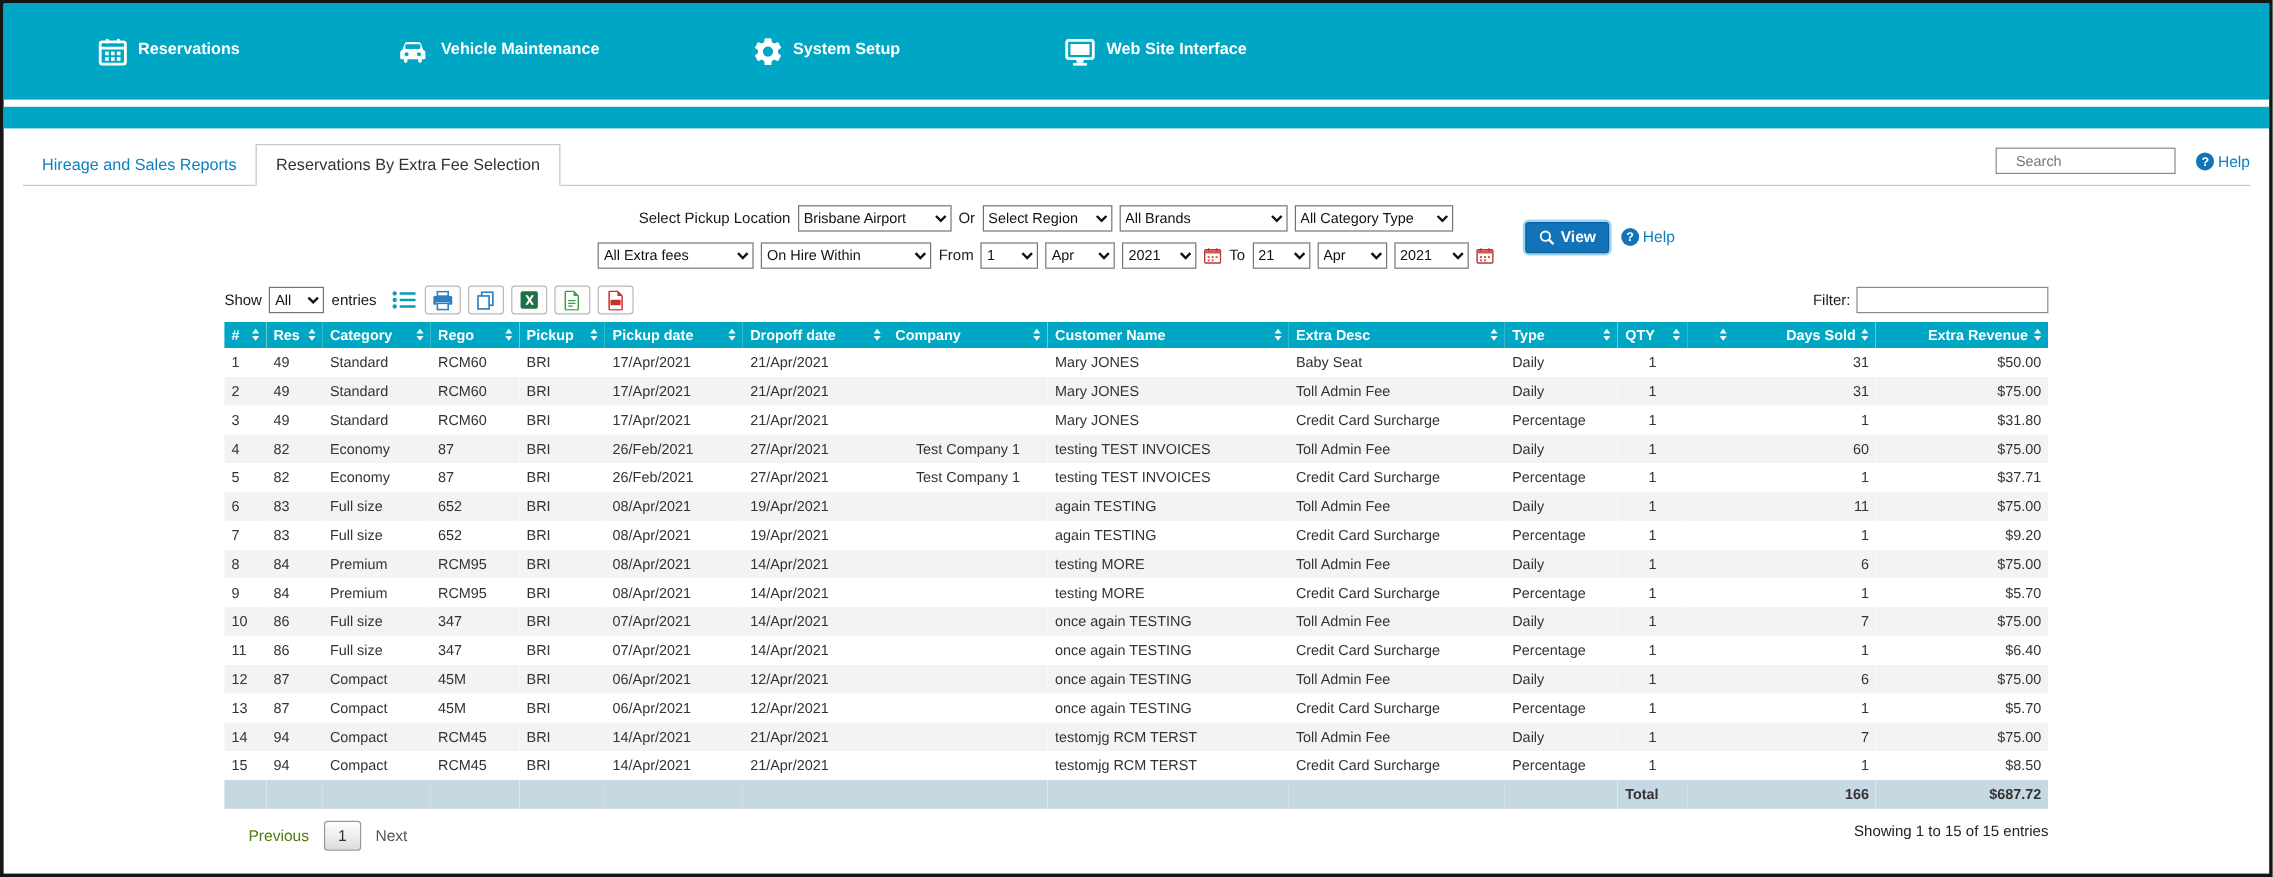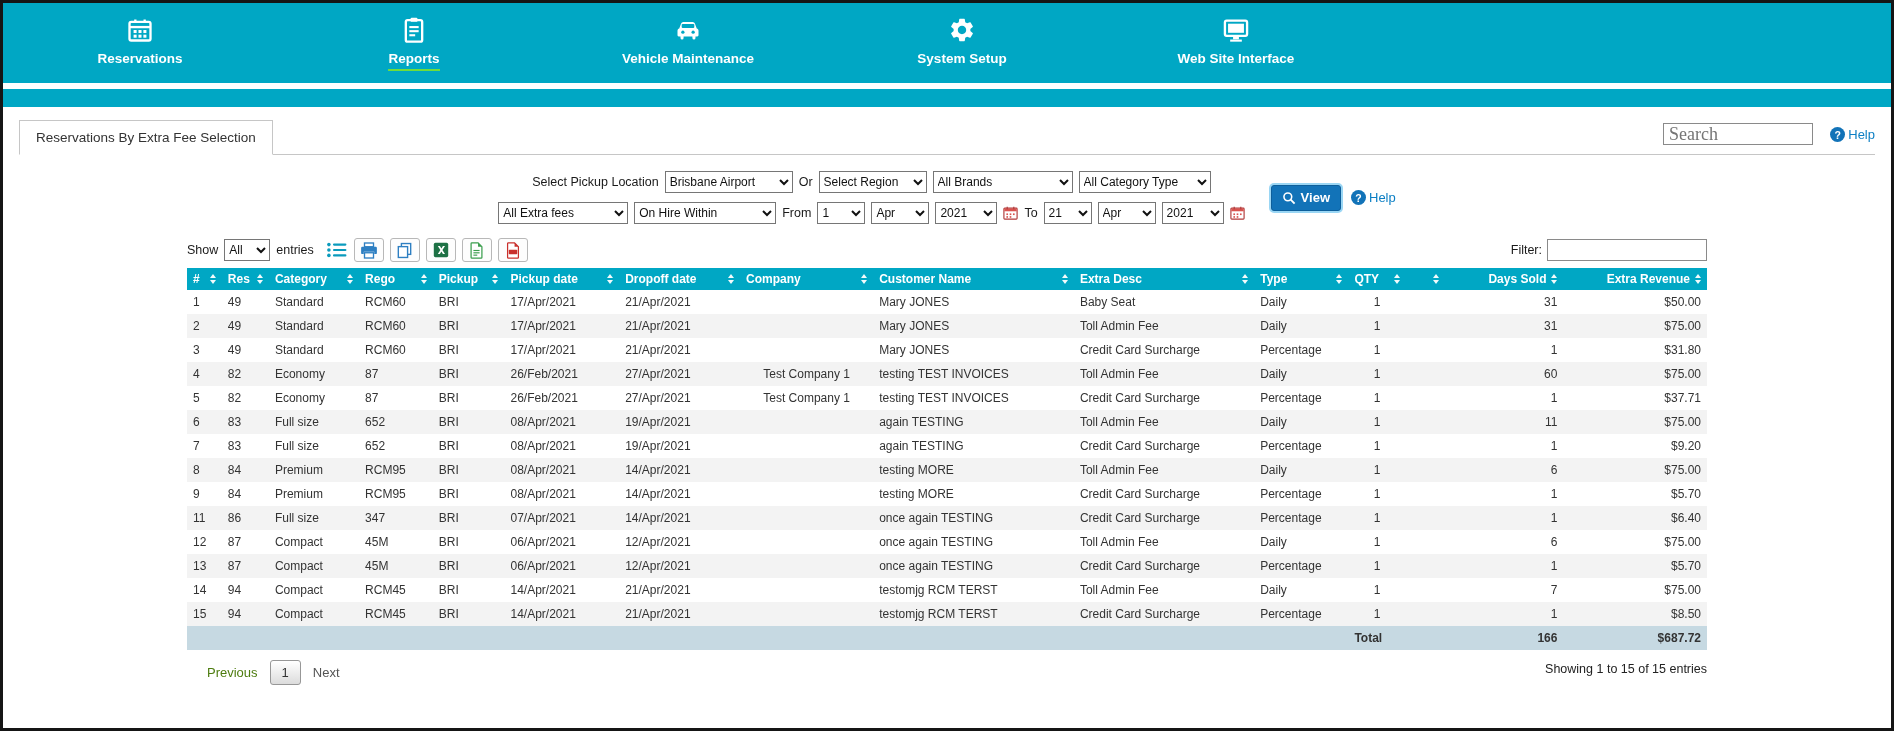--- a/index.html
+++ b/index.html
@@ -1,30 +1,30 @@
 <!DOCTYPE html>
 <html><head>
 <meta charset="utf-8">
 <style>
 *{margin:0;padding:0;box-sizing:border-box}
 body{margin:0;background:#fff}
 .page{width:1894px;height:731px;border:3px solid #151515;background:#fff;font-family:"Liberation Sans","DejaVu Sans",sans-serif;overflow:hidden}
 
 .topnav{background:#00a7c4;height:80px;display:flex}
-.nav-item{width:274px;display:flex;flex-direction:column;align-items:center;justify-content:center;gap:7px;cursor:pointer}
+.nav-item{width:274px;display:flex;align-items:center;justify-content:center;gap:7px;cursor:pointer}
 .nav-icon{height:28px;display:flex;align-items:center;justify-content:center}
 .nav-label{color:#fff;font-size:13.5px;font-weight:bold;padding-bottom:3px;border-bottom:2px solid transparent;white-space:nowrap}
 .nav-item.active .nav-label{border-bottom-color:#6fdc3c}
 .subnav{background:#00a7c4;height:18px;margin-top:6px}
 
 .tabbar{margin:10px 16px 0;height:38px;border-bottom:1px solid #c6c6c6;display:flex;align-items:flex-end;position:relative}
 .tab{font-size:13.5px;padding:9px 16px;cursor:pointer;white-space:nowrap}
 .tab-link{color:#0b7fc4}
 .tab-active{border:1px solid #c6c6c6;border-bottom:1px solid #fff;margin-bottom:-1px;background:#fff;color:#333}
-.search-box{position:absolute;right:62px;bottom:9px;width:150px;height:22px;border:1px solid #8a8a8a;font-size:18px;padding:0 5px;font-family:Liberation Serif, serif}
+.search-box{position:absolute;right:62px;bottom:9px;width:150px;height:22px;border:1px solid #8a8a8a;font-size:12px;padding:0 16px;font-family:Liberation Sans, sans-serif}
 .helper{display:inline-flex;align-items:center;gap:3px;color:#0b7fc4;font-size:13px;cursor:pointer;text-decoration:none}
 .help-top{position:absolute;right:0;bottom:12px}
 .qmark{width:15px;height:15px;border-radius:50%;background:#1273b8;color:#fff;font-size:10.5px;font-weight:bold;display:inline-flex;align-items:center;justify-content:center;flex:none}
 
 .filters{margin-top:16px;display:flex;justify-content:center;align-items:center;gap:20px}
 .filter-rows{display:flex;flex-direction:column;align-items:center;gap:9px}
 .filter-row{display:flex;align-items:center;gap:6px;font-size:12.5px;color:#1a1a1a;white-space:nowrap}
 select{height:22px;font-size:12px;font-family:Liberation Sans, sans-serif;border:1px solid #767676;background:#fff;color:#111}
 .w46{width:46px}.w48{width:48px}.w58{width:58px}.w62{width:62px}.w110{width:108px}.w130{width:128px}.w135{width:132px}.w140{width:140px}.w145{width:142px}.w160{width:130px}
 .cal{display:inline-flex;cursor:pointer}
@@ -78,32 +78,20 @@
             <rect x="6.5" y="12" width="2.6" height="2.6" fill="#fff"></rect>
             <rect x="10.7" y="12" width="2.6" height="2.6" fill="#fff"></rect>
             <rect x="14.9" y="12" width="2.6" height="2.6" fill="#fff"></rect>
             <rect x="6.5" y="16" width="2.6" height="2.6" fill="#fff"></rect>
             <rect x="10.7" y="16" width="2.6" height="2.6" fill="#fff"></rect>
             <rect x="14.9" y="16" width="2.6" height="2.6" fill="#fff"></rect>
           </svg>
       </span>
       <span class="nav-label">Reservations</span>
     </div>
-    <div class="nav-item active">
-      <span class="nav-icon">
-        <svg width="28" height="28" viewBox="0 0 24 24">
-            <rect x="5" y="3.5" width="14" height="18.5" rx="1.5" fill="none" stroke="#fff" stroke-width="2"></rect>
-            <rect x="9" y="1.5" width="6" height="3.5" rx="1" fill="#fff"></rect>
-            <line x1="8" y1="9.5" x2="16" y2="9.5" stroke="#fff" stroke-width="1.8"></line>
-            <line x1="8" y1="13" x2="16" y2="13" stroke="#fff" stroke-width="1.8"></line>
-            <line x1="8" y1="16.5" x2="13" y2="16.5" stroke="#fff" stroke-width="1.8"></line>
-          </svg>
-      </span>
-      <span class="nav-label">Reports</span>
-    </div>
     <div class="nav-item">
       <span class="nav-icon">
         <svg width="32" height="28" viewBox="0 0 24 24">
             <path d="M4.5 10.8l1.6-4.3A2 2 0 0 1 8 5.2h8a2 2 0 0 1 1.9 1.3l1.6 4.3c.9.2 1.5 1 1.5 1.9v3.8a1 1 0 0 1-1 1h-1.6v1.3a1.3 1.3 0 0 1-2.6 0v-1.3H8.2v1.3a1.3 1.3 0 0 1-2.6 0v-1.3H4a1 1 0 0 1-1-1v-3.8c0-.9.6-1.7 1.5-1.9z" fill="#fff"></path>
             <rect x="6.6" y="6.8" width="10.8" height="3.4" rx="0.8" fill="#00a7c4"></rect>
             <circle cx="7.6" cy="13.9" r="1.4" fill="#00a7c4"></circle>
             <circle cx="16.4" cy="13.9" r="1.4" fill="#00a7c4"></circle>
           </svg>
       </span>
       <span class="nav-label">Vehicle Maintenance</span>
@@ -124,20 +112,21 @@
             <rect x="9.5" y="18" width="5" height="2" fill="#fff"></rect>
             <rect x="7" y="20.2" width="10" height="1.8" fill="#fff"></rect>
           </svg>
       </span>
       <span class="nav-label">Web Site Interface</span>
     </div>
   </nav>
   <div class="subnav"></div>
 
   <div class="tabbar">
+    <div class="tab tab-link">Hireage and Sales Reports</div>
     <div class="tab tab-active">Reservations By Extra Fee Selection</div>
     <input class="search-box" placeholder="Search" style="">
     <a class="helper help-top">
       <span class="qmark">?</span>
       <span>Help</span>
     </a>
   </div>
 
   <div class="filters">
     <div class="filter-rows">
@@ -559,20 +548,37 @@
             <td class="col7"></td>
             <td class="col8">testing MORE</td>
             <td class="col9">Credit Card Surcharge</td>
             <td class="col10">Percentage</td>
             <td class="col11">1</td>
             <td class="col12"></td>
             <td class="col13">1</td>
             <td class="col14">$5.70</td>
           </tr>
           <tr>
+            <td class="col0">10</td>
+            <td class="col1">86</td>
+            <td class="col2">Full size</td>
+            <td class="col3">347</td>
+            <td class="col4">BRI</td>
+            <td class="col5">07/Apr/2021</td>
+            <td class="col6">14/Apr/2021</td>
+            <td class="col7"></td>
+            <td class="col8">once again TESTING</td>
+            <td class="col9">Toll Admin Fee</td>
+            <td class="col10">Daily</td>
+            <td class="col11">1</td>
+            <td class="col12"></td>
+            <td class="col13">7</td>
+            <td class="col14">$75.00</td>
+          </tr>
+          <tr>
             <td class="col0">11</td>
             <td class="col1">86</td>
             <td class="col2">Full size</td>
             <td class="col3">347</td>
             <td class="col4">BRI</td>
             <td class="col5">07/Apr/2021</td>
             <td class="col6">14/Apr/2021</td>
             <td class="col7"></td>
             <td class="col8">once again TESTING</td>
             <td class="col9">Credit Card Surcharge</td>

